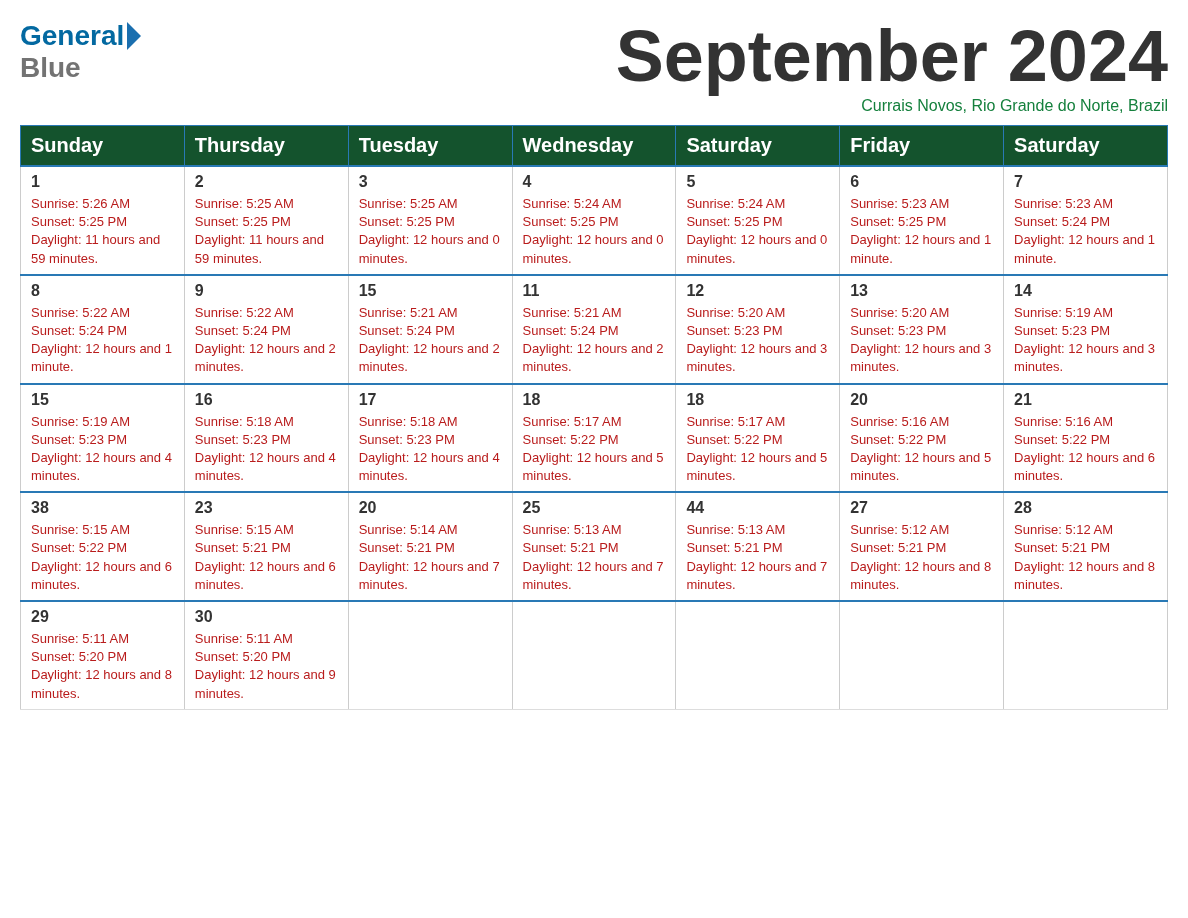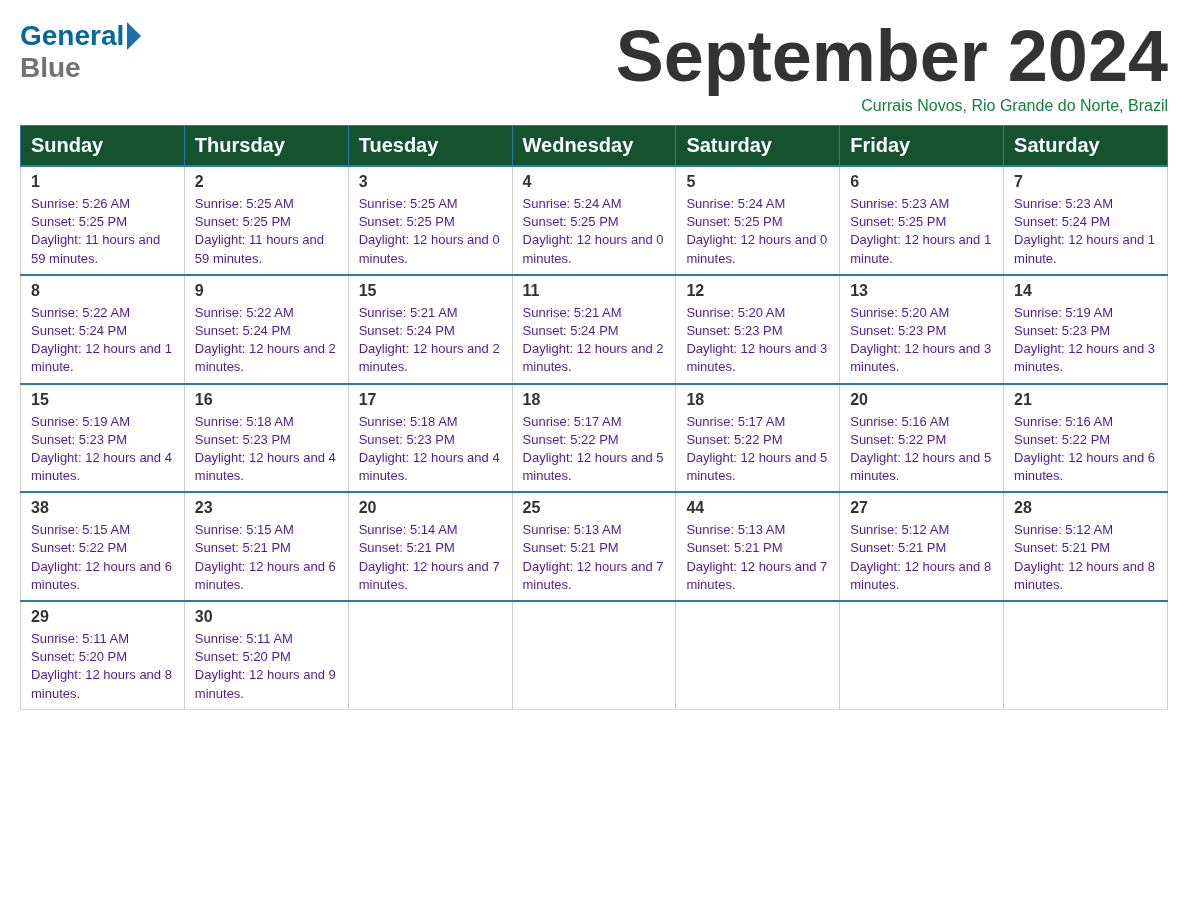--- a/index.html
+++ b/index.html
@@ -80,21 +80,21 @@
       background: #fff;
     }
     .day-number {
       font-size: 16px;
       font-weight: bold;
       color: #333;
       margin-bottom: 4px;
     }
     .day-info {
       font-size: 13px;
-      color: #4c1d95;
+      color: #b91c1c;
       line-height: 1.4;
     }
     .calendar-table tr td {
       border-bottom: 1px solid #ddd;
     }
     .empty-cell {
       background: #fff;
       border-top: 2px solid #2979b5;
     }
   </style>

